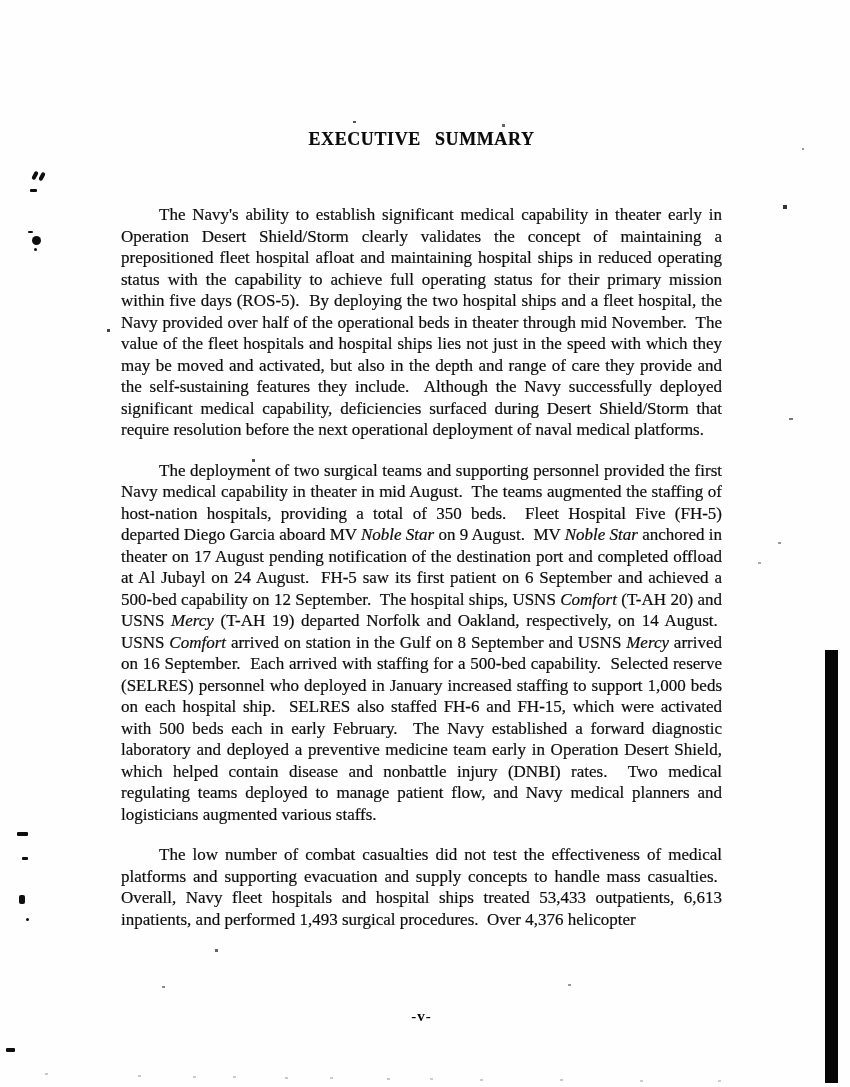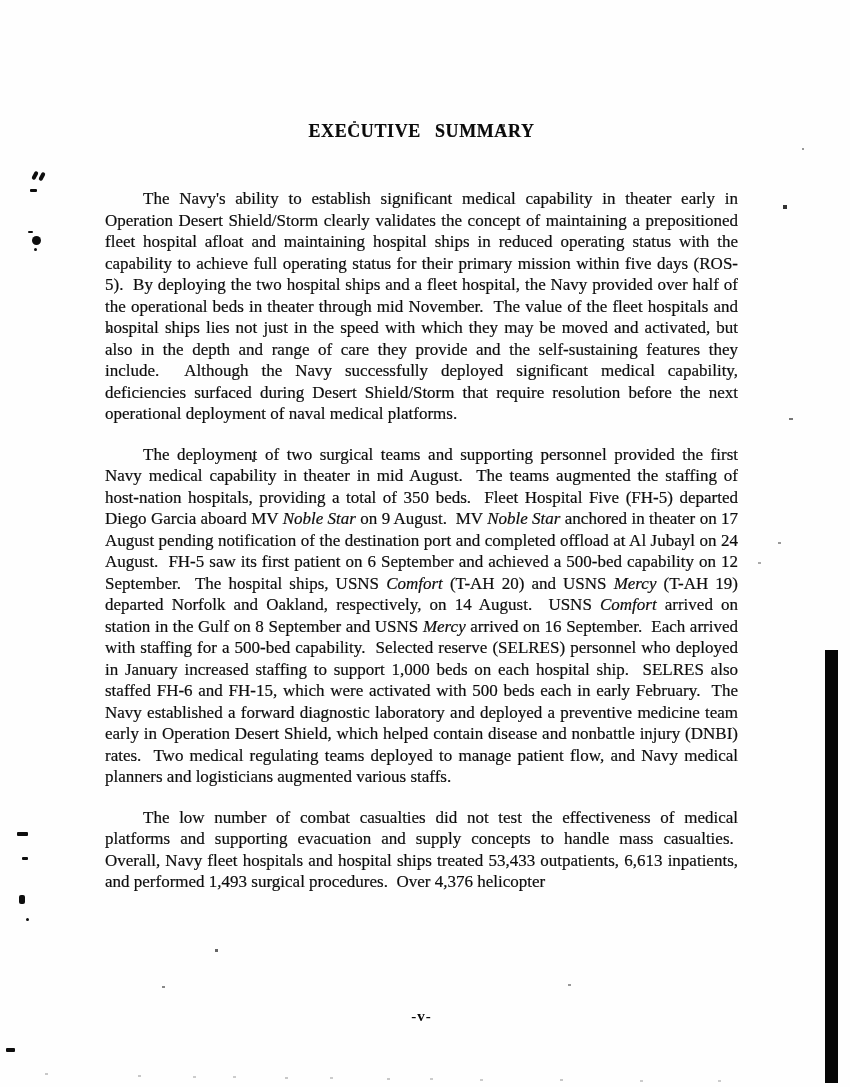--- a/index.html
+++ b/index.html
@@ -8,39 +8,39 @@
     width: 850px;
     height: 1087px;
     margin: 0 auto;
     background: #fefefe;
     overflow: hidden;
     font-family: "Liberation Serif", serif;
   }
   .title {
     position: absolute;
     left: 105px;
-    top: 121px;
+    top: 129px;
     width: 633px;
     text-align: center;
     font-size: 18px;
     font-weight: bold;
     letter-spacing: 0.6px;
     word-spacing: 9px;
     color: #0a0a0a;
     -webkit-text-stroke: 0.2px #0a0a0a;
   }
   .body-text {
     position: absolute;
     left: 105px;
     top: 188px;
     width: 633px;
     color: #0d0d0d;
   }
   .para {
-    margin: 0;
+    margin: 16px;
     text-align: justify;
     text-indent: 38px;
     font-size: 17px;
     line-height: 21.5px;
     -webkit-text-stroke: 0.2px #111;
   }
   .para + .para { margin-top: 19px; }
   .para i { }
   .pageno {
     position: absolute;

